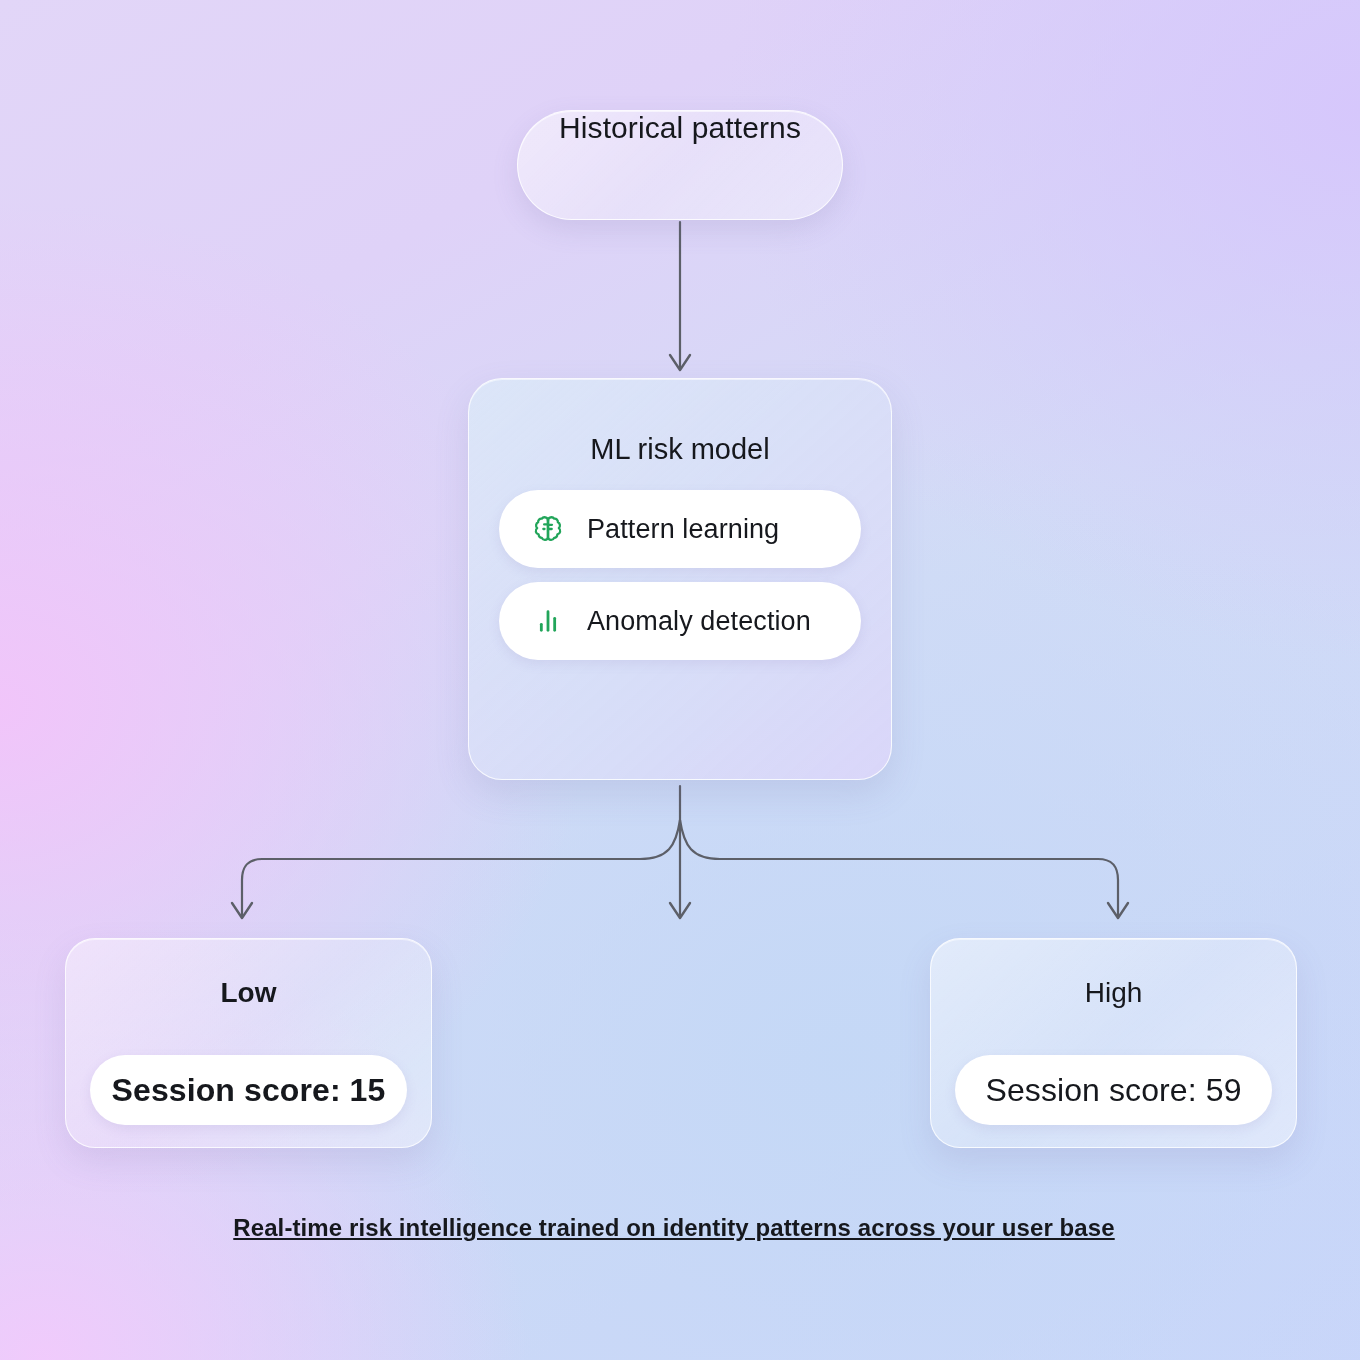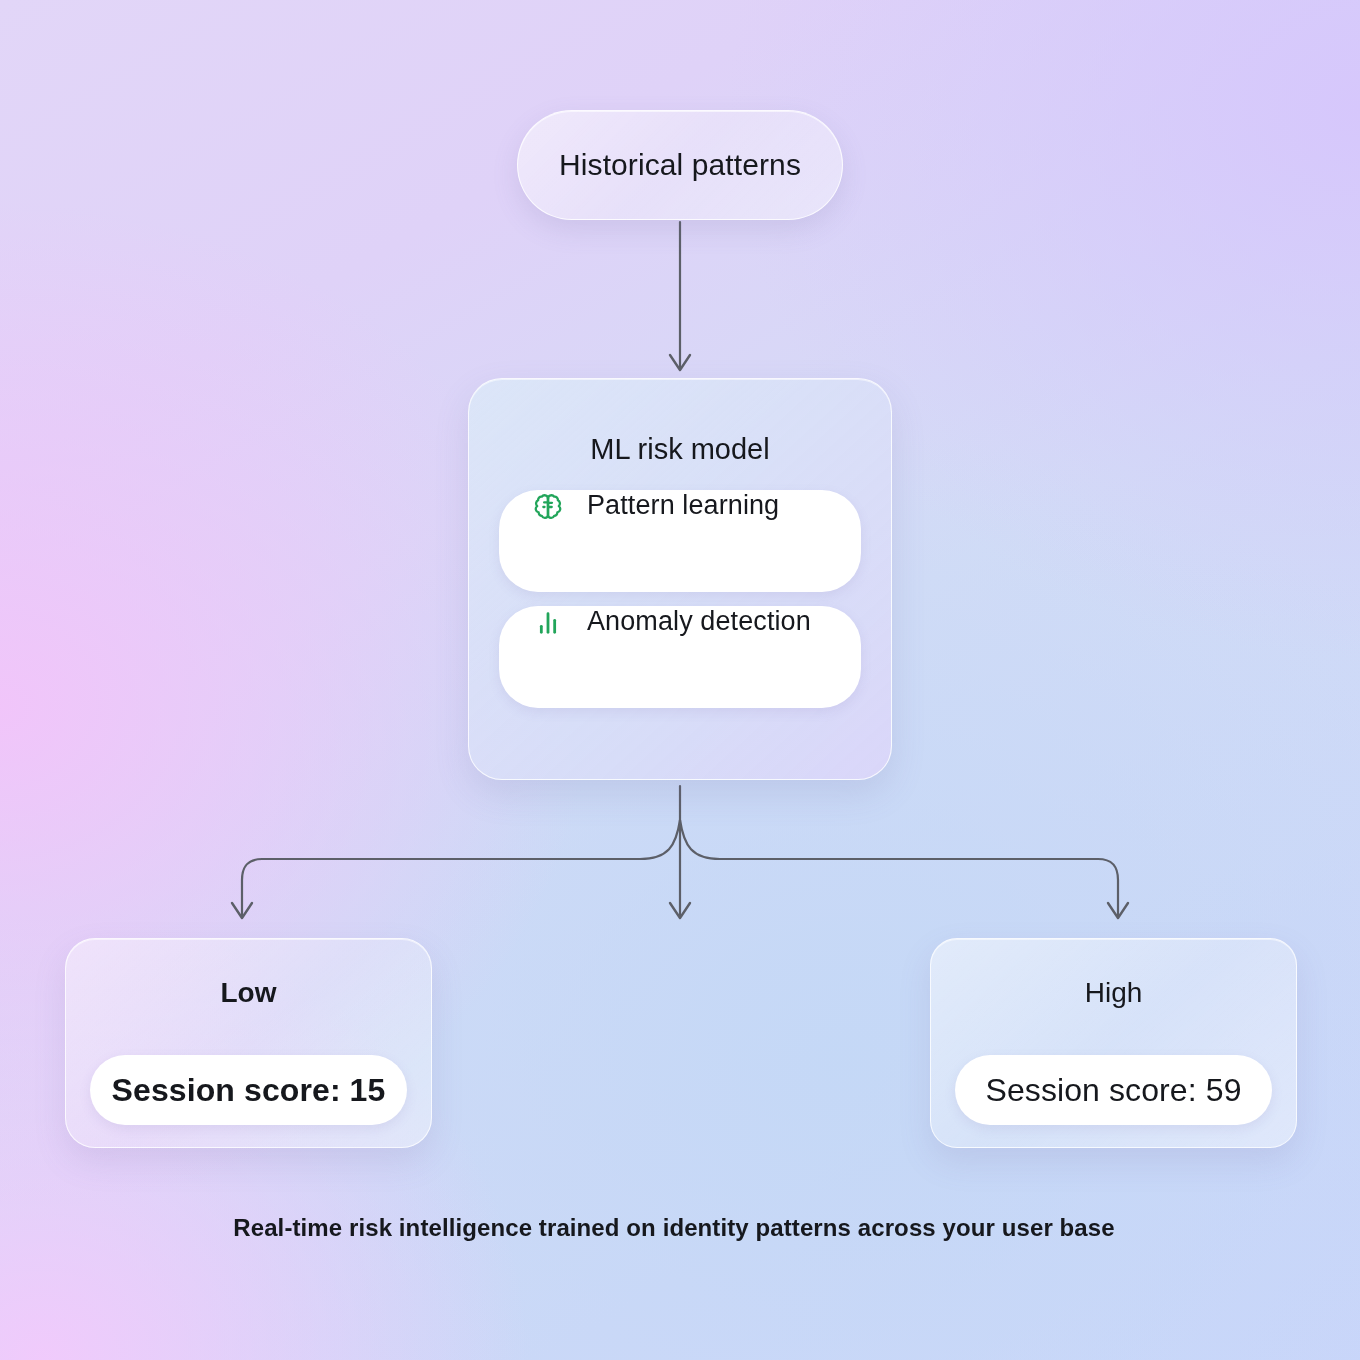--- a/index.html
+++ b/index.html
@@ -49,21 +49,21 @@
   #node-historical {
     left: 517px;
     top: 110px;
     width: 326px;
     height: 110px;
     border-radius: 55px;
     border: 1.5px solid rgba(255,255,255,0.82);
     background: linear-gradient(135deg, rgba(255,255,255,0.52) 0%, rgba(255,255,255,0.30) 48%, rgba(255,255,255,0.40) 100%);
     box-shadow: 0 10px 26px rgba(120,110,170,0.16), inset 0 1px 0 rgba(255,255,255,0.6);
     display: flex;
-    align-items: center;
+    align-items: flex-start;
     justify-content: center;
   }
   #node-historical .node-title {
     font-size: 30px;
     color: #16181d;
     letter-spacing: 0.1px;
   }
 
   
   #node-ml {
@@ -85,25 +85,26 @@
     margin-top: 42px;
     margin-bottom: 24px;
   }
   .feature-list {
     padding: 0 18px;
     display: flex;
     flex-direction: column;
     gap: 14px;
   }
   .feature-pill {
-    height: 102px;
+    height: 78px;
     border-radius: 39px;
     background: #ffffff;
     box-shadow: 0 4px 12px rgba(120,110,170,0.12);
     display: flex;
+    align-items: center;
     padding-left: 32px;
     box-sizing: border-box;
   }
   .feature-icon {
     width: 34px;
     height: 34px;
     flex: 0 0 34px;
     display: flex;
     align-items: center;
     justify-content: center;
@@ -121,21 +122,21 @@
     top: 938px;
     width: 367px;
     height: 210px;
     border-radius: 30px;
     border: 1.5px solid rgba(255,255,255,0.78);
     box-shadow: 0 14px 32px rgba(120,110,170,0.15), inset 0 1px 0 rgba(255,255,255,0.55);
     box-sizing: border-box;
   }
   #card-low   { left: 65px;  background: linear-gradient(140deg, rgba(255,255,255,0.42) 0%, rgba(255,255,255,0.22) 50%, rgba(255,255,255,0.38) 100%); font-weight: bold; }
   #card-medium{ left: 498px; background: linear-gradient(140deg, rgba(255,255,255,0.46) 0%, rgba(255,255,255,0.26) 50%, rgba(255,255,255,0.40) 100%); }
-  #card-high  { left: 930px; background: linear-gradient(140deg, rgba(255,255,255,0.48) 0%, rgba(255,255,255,0.28) 50%, rgba(255,255,255,0.42) 100%); border-radius: 27px; }
+  #card-high  { left: 930px; background: linear-gradient(140deg, rgba(255,255,255,0.48) 0%, rgba(255,255,255,0.28) 50%, rgba(255,255,255,0.42) 100%); }
 
   .outcome-title {
     display: block;
     text-align: center;
     font-size: 28px;
     color: #16181d;
     margin-top: 38px;
   }
   .score-pill {
     position: absolute;
@@ -160,20 +161,21 @@
   #caption {
     position: absolute;
     left: 0;
     top: 1214px;
     width: 1348px;
     text-align: center;
     font-size: 24px;
     font-weight: 600;
     color: #16181d;
     letter-spacing: 0.1px;
+    text-decoration: underline;
   }
 </style>
 </head>
 <body>
 
 <div id="canvas">
 
   <svg id="connectors" viewBox="0 0 1360 1360" xmlns="http://www.w3.org/2000/svg">
     <defs>
       <style>

